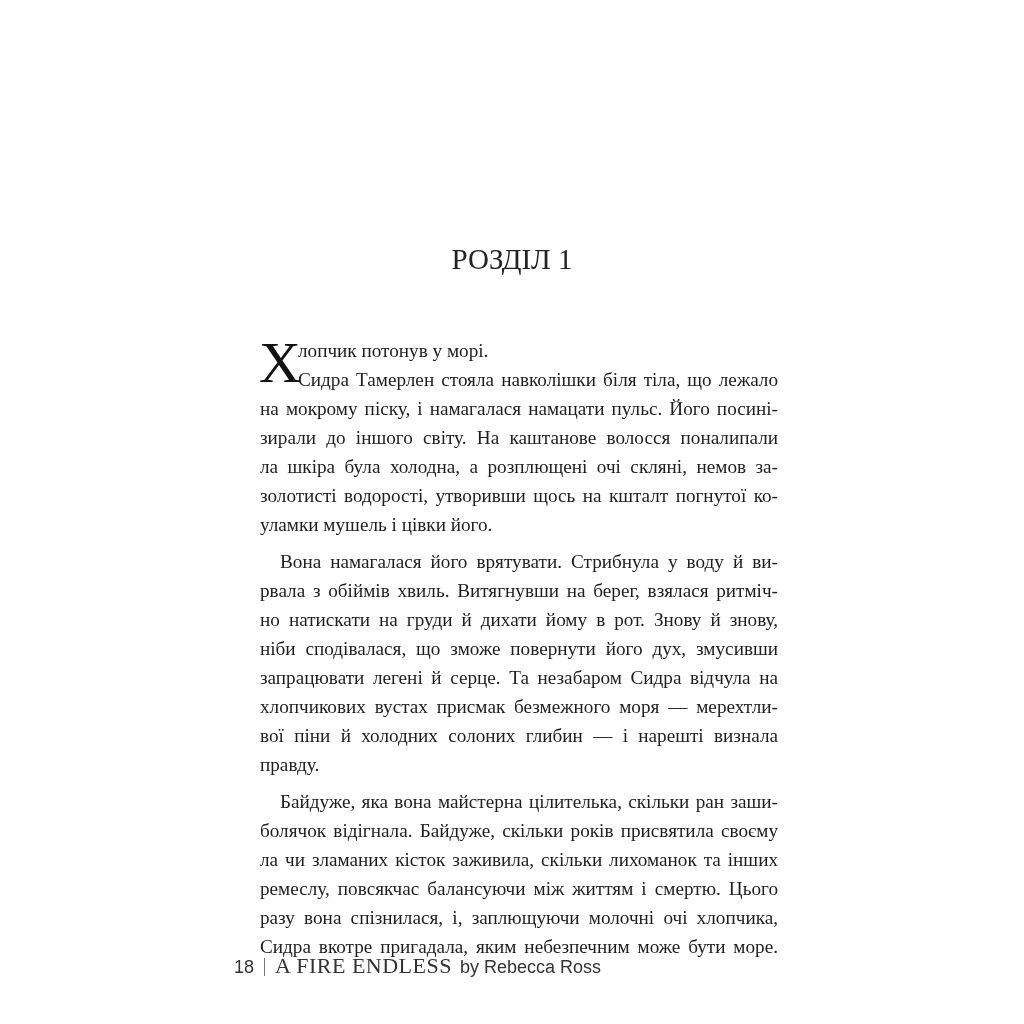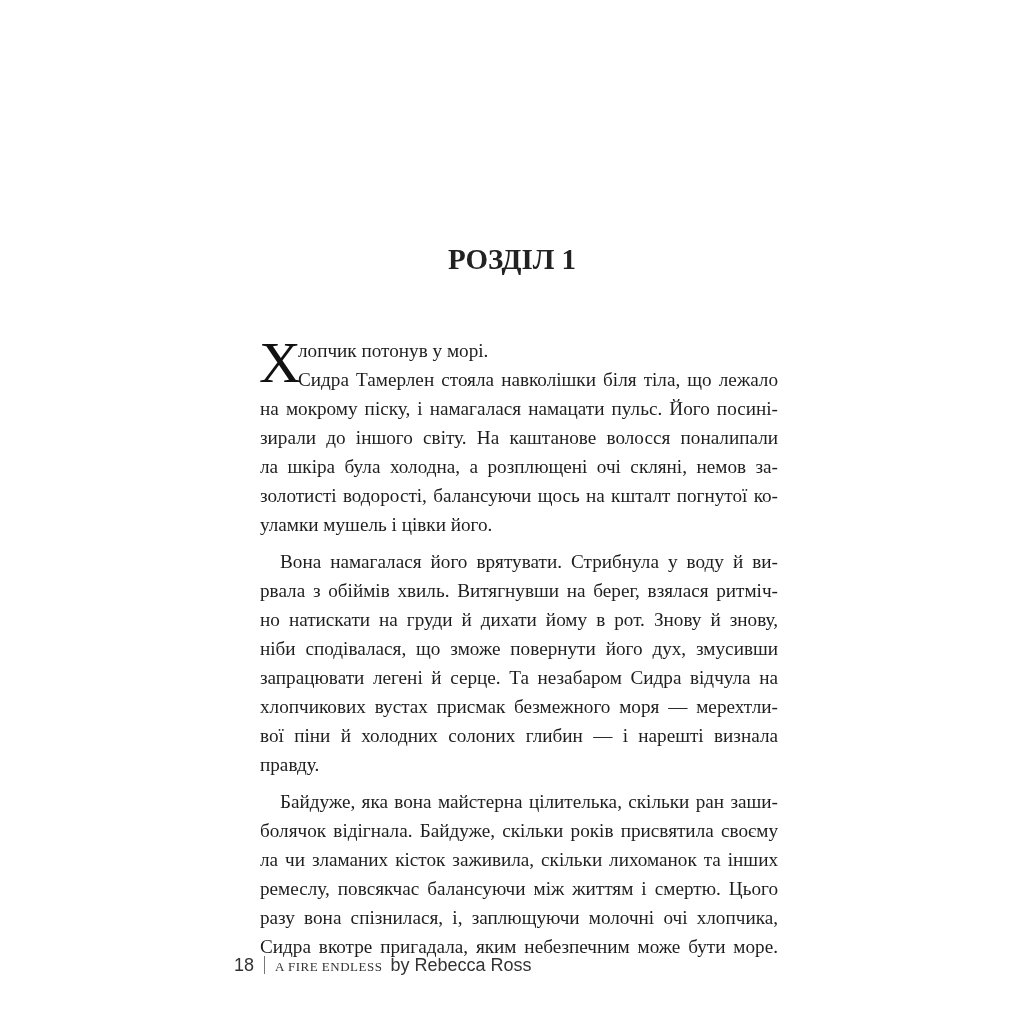--- a/index.html
+++ b/index.html
@@ -2,21 +2,21 @@
 <html><head>
 <meta charset="utf-8">
 <style>
   html, body { margin: 0; padding: 0; }
   body {
     width: 1024px; height: 1024px; background: #ffffff; position: relative; overflow: hidden;
     font-family: "Liberation Serif", "DejaVu Serif", serif; color: #1a1a1a;
   }
   .chapter-title {
     position: absolute; top: 243px; left: 0; width: 1024px; text-align: center;
-    font-family: "Liberation Serif", serif; font-size: 29px; font-weight: bold;
+    font-family: "Liberation Serif", serif; font-size: 29px; font-weight: normal;
     letter-spacing: 0px; color: #222;
   }
   .body-text {
     position: absolute; left: 260px; top: 336px; width: 518px;
     font-size: 19.2px; line-height: 29px; color: #1e1e1e;
   }
   .line { display: block; white-space: nowrap; height: 29px; }
   .justify { text-align: justify; text-align-last: justify; white-space: normal; }
   .indent { padding-left: 20px; }
   .gap { height: 8px; }
@@ -24,36 +24,36 @@
   .dropcap {
     position: absolute; left: -1px; top: 2px; font-size: 58px; line-height: 50px;
     font-family: "Liberation Serif", serif; color: #111;
   }
   .first-lines { padding-left: 38px; }
   .footer {
     position: absolute; left: 234px; top: 953px; font-size: 18px;
     font-family: "Liberation Sans", sans-serif; color: #333; display: flex; align-items: baseline;
   }
   .footer .sep { display: inline-block; width: 1px; height: 18px; background: #777; margin: 0 10px; position: relative; top: 3px; }
-  .footer .book { font-family: "Liberation Serif", serif; letter-spacing: 0.5px; margin-right: 8px; font-size: 13px; }
+  .footer .book { font-family: "Liberation Serif", serif; letter-spacing: 0.5px; margin-right: 8px; font-size: 22px; }
 </style>
 </head>
 <body>
 
 <div class="chapter-title">РОЗДІЛ 1</div>
 
 <div class="body-text">
   <div class="first-para">
     <span class="dropcap">Х</span>
     <span class="line first-lines">лопчик потонув у морі.</span>
     <span class="line first-lines justify">Сидра Тамерлен стояла навколішки біля тіла, що лежало</span>
     <span class="line justify">на мокрому піску, і намагалася намацати пульс. Його посині-</span>
     <span class="line justify">зирали до іншого світу. На каштанове волосся поналипали</span>
     <span class="line justify">ла шкіра була холодна, а розплющені очі скляні, немов за-</span>
-    <span class="line justify">золотисті водорості, балансуючи щось на кшталт погнутої ко-</span>
+    <span class="line justify">золотисті водорості, утворивши щось на кшталт погнутої ко-</span>
     <span class="line">уламки мушель і цівки його.</span>
   </div>
   <div class="gap"></div>
   <div>
     <span class="line justify indent">Вона намагалася його врятувати. Стрибнула у воду й ви-</span>
     <span class="line justify">рвала з обіймів хвиль. Витягнувши на берег, взялася ритміч-</span>
     <span class="line justify">но натискати на груди й дихати йому в рот. Знову й знову,</span>
     <span class="line justify">ніби сподівалася, що зможе повернути його дух, змусивши</span>
     <span class="line justify">запрацювати легені й серце. Та незабаром Сидра відчула на</span>
     <span class="line justify">хлопчикових вустах присмак безмежного моря — мерехтли-</span>

